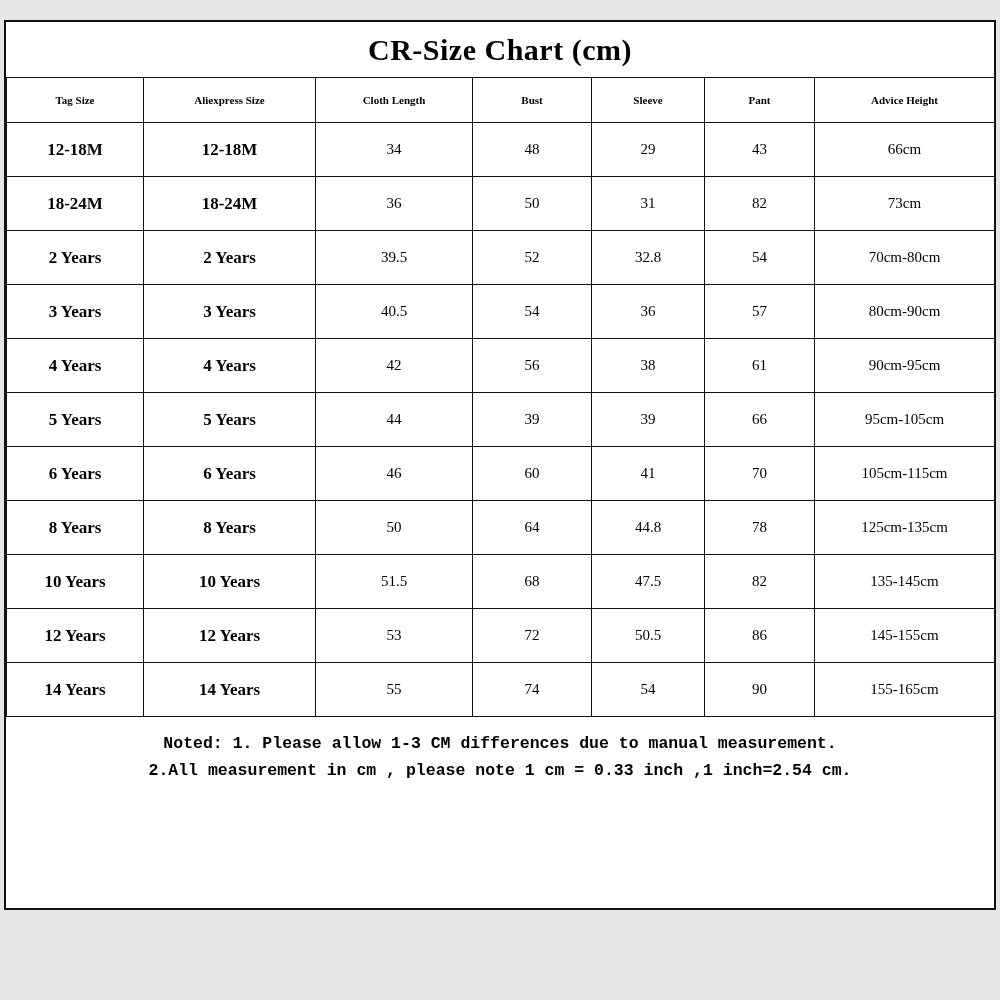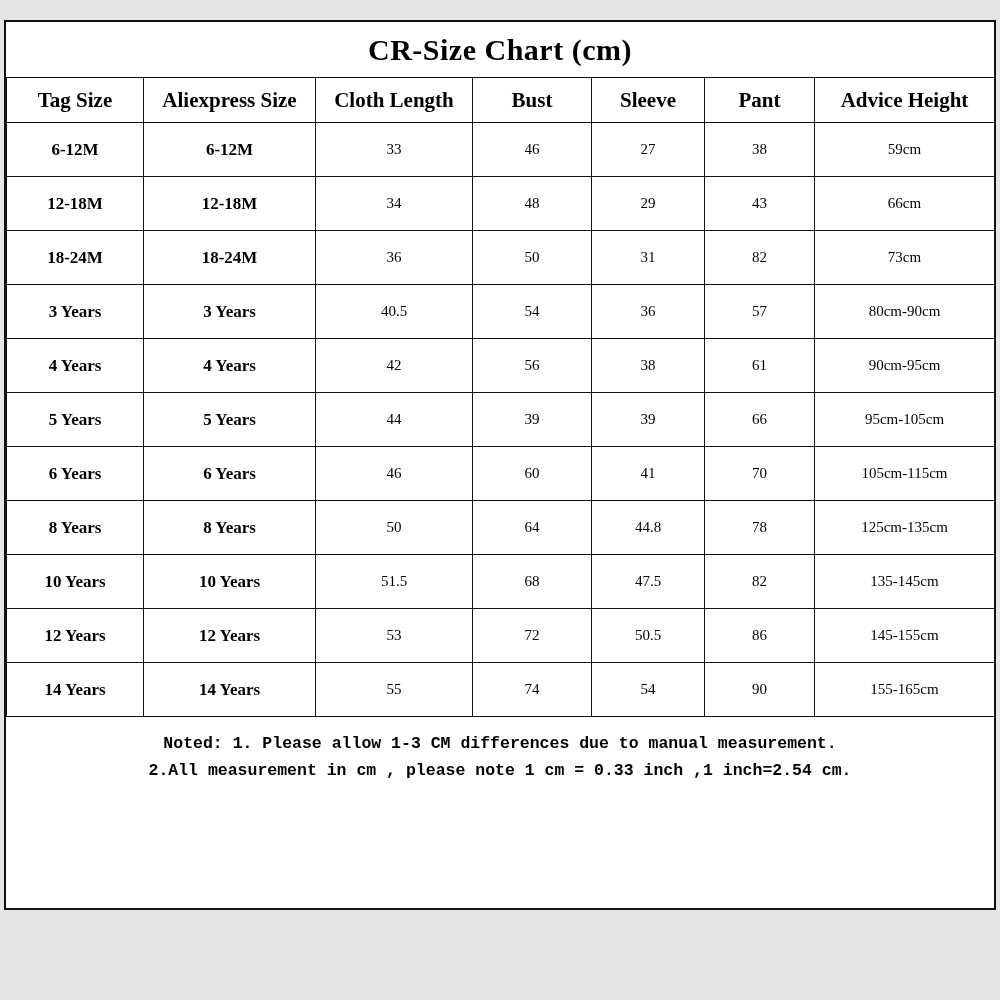--- a/index.html
+++ b/index.html
@@ -47,21 +47,21 @@
   table.size-table th,
   table.size-table td {
     border: 1px solid #111111;
     text-align: center;
     vertical-align: middle;
     padding: 0;
     height: 53px;
     font-family: "Liberation Serif", serif;
   }
   table.size-table th {
-    font-size: 21px;
+    font-size: 11px;
     font-weight: bold;
     height: 44px;
   }
   table.size-table td.label-cell {
     font-size: 17px;
     font-weight: bold;
   }
   table.size-table td.value-cell {
     font-size: 15px;
     font-weight: normal;
@@ -112,47 +112,47 @@
           <th>Aliexpress Size</th>
           <th>Cloth Length</th>
           <th>Bust</th>
           <th>Sleeve</th>
           <th>Pant</th>
           <th>Advice Height</th>
         </tr>
       </thead>
       <tbody>
         <tr>
-          <td class="label-cell">6-12M</td>
-          <td class="label-cell">6-12M</td>
-          <td class="value-cell">33</td>
-          <td class="value-cell">46</td>
-          <td class="value-cell">27</td>
-          <td class="value-cell">38</td>
-          <td class="value-cell">59cm</td>
-        </tr>
-        <tr>
           <td class="label-cell">12-18M</td>
           <td class="label-cell">12-18M</td>
           <td class="value-cell">34</td>
           <td class="value-cell">48</td>
           <td class="value-cell">29</td>
           <td class="value-cell">43</td>
           <td class="value-cell">66cm</td>
         </tr>
         <tr>
           <td class="label-cell">18-24M</td>
           <td class="label-cell">18-24M</td>
           <td class="value-cell">36</td>
           <td class="value-cell">50</td>
           <td class="value-cell">31</td>
           <td class="value-cell">82</td>
           <td class="value-cell">73cm</td>
         </tr>
         <tr>
+          <td class="label-cell">2 Years</td>
+          <td class="label-cell">2 Years</td>
+          <td class="value-cell">39.5</td>
+          <td class="value-cell">52</td>
+          <td class="value-cell">32.8</td>
+          <td class="value-cell">54</td>
+          <td class="value-cell">70cm-80cm</td>
+        </tr>
+        <tr>
           <td class="label-cell">3 Years</td>
           <td class="label-cell">3 Years</td>
           <td class="value-cell">40.5</td>
           <td class="value-cell">54</td>
           <td class="value-cell">36</td>
           <td class="value-cell">57</td>
           <td class="value-cell">80cm-90cm</td>
         </tr>
         <tr>
           <td class="label-cell">4 Years</td>

